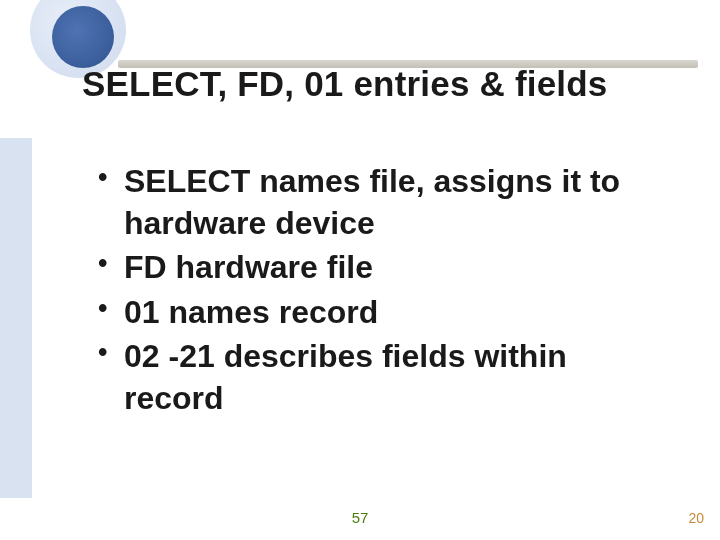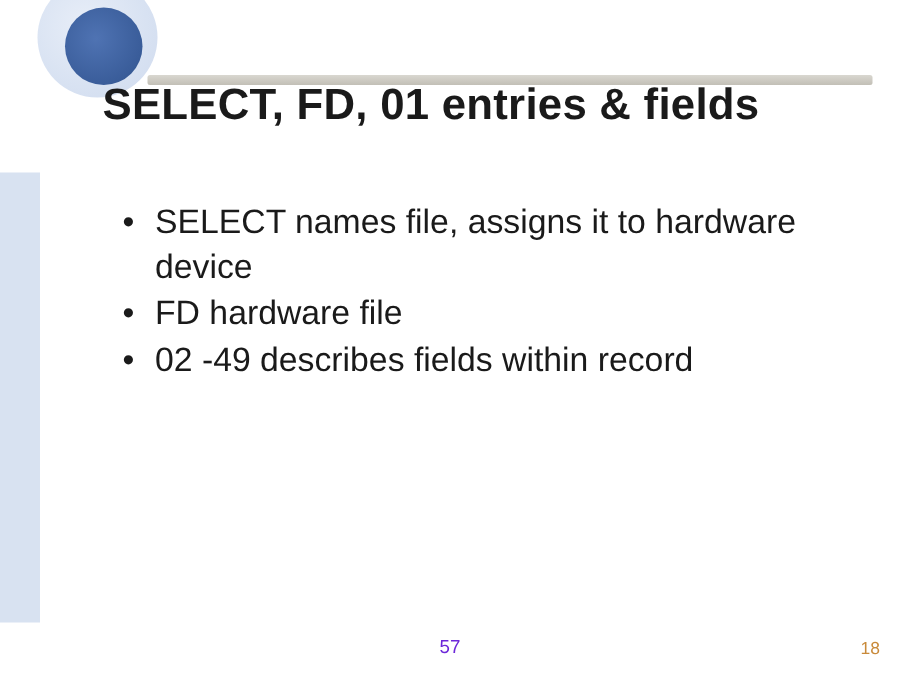--- a/index.html
+++ b/index.html
@@ -56,43 +56,44 @@
   .content {
     position: absolute;
     top: 160px;
     left: 98px;
     right: 60px;
   }
   .bullet-list {
     list-style: none;
   }
   .bullet-list li {
-    font-size: 27px;
+    font-size: 32px;
     line-height: 1.32;
     color: #1a1a1a;
     position: relative;
     padding-left: 26px;
     margin-bottom: 2px;
+    font-weight: bold;
   }
   .bullet-list li::before {
     content: "•";
     position: absolute;
     left: 0;
     top: 0;
     font-size: 27px;
     color: #1a1a1a;
   }
   .footer-center {
     position: absolute;
     bottom: 14px;
     left: 0;
     right: 0;
     text-align: center;
     font-size: 15px;
-    color: #6d28d9;
+    color: #4d7c0f;
   }
   .footer-right {
     position: absolute;
     bottom: 14px;
     right: 16px;
     font-size: 14px;
     color: #c98a3a;
   }
 </style>
 </head>
@@ -103,18 +104,19 @@
 <div class="header-bar"></div>
 
 <h1 class="slide-title">SELECT, FD, 01 entries &amp; fields</h1>
 
 <div class="left-strip"></div>
 
 <div class="content">
   <ul class="bullet-list">
     <li>SELECT names file, assigns it to hardware device</li>
     <li>FD hardware file</li>
-    <li>02 -49 describes fields within record</li>
+    <li>01 names record</li>
+    <li>02 -21 describes fields within record</li>
   </ul>
 </div>
 
 <div class="footer-center">57</div>
-<div class="footer-right">18</div>
+<div class="footer-right">20</div>
 
 </body></html>

